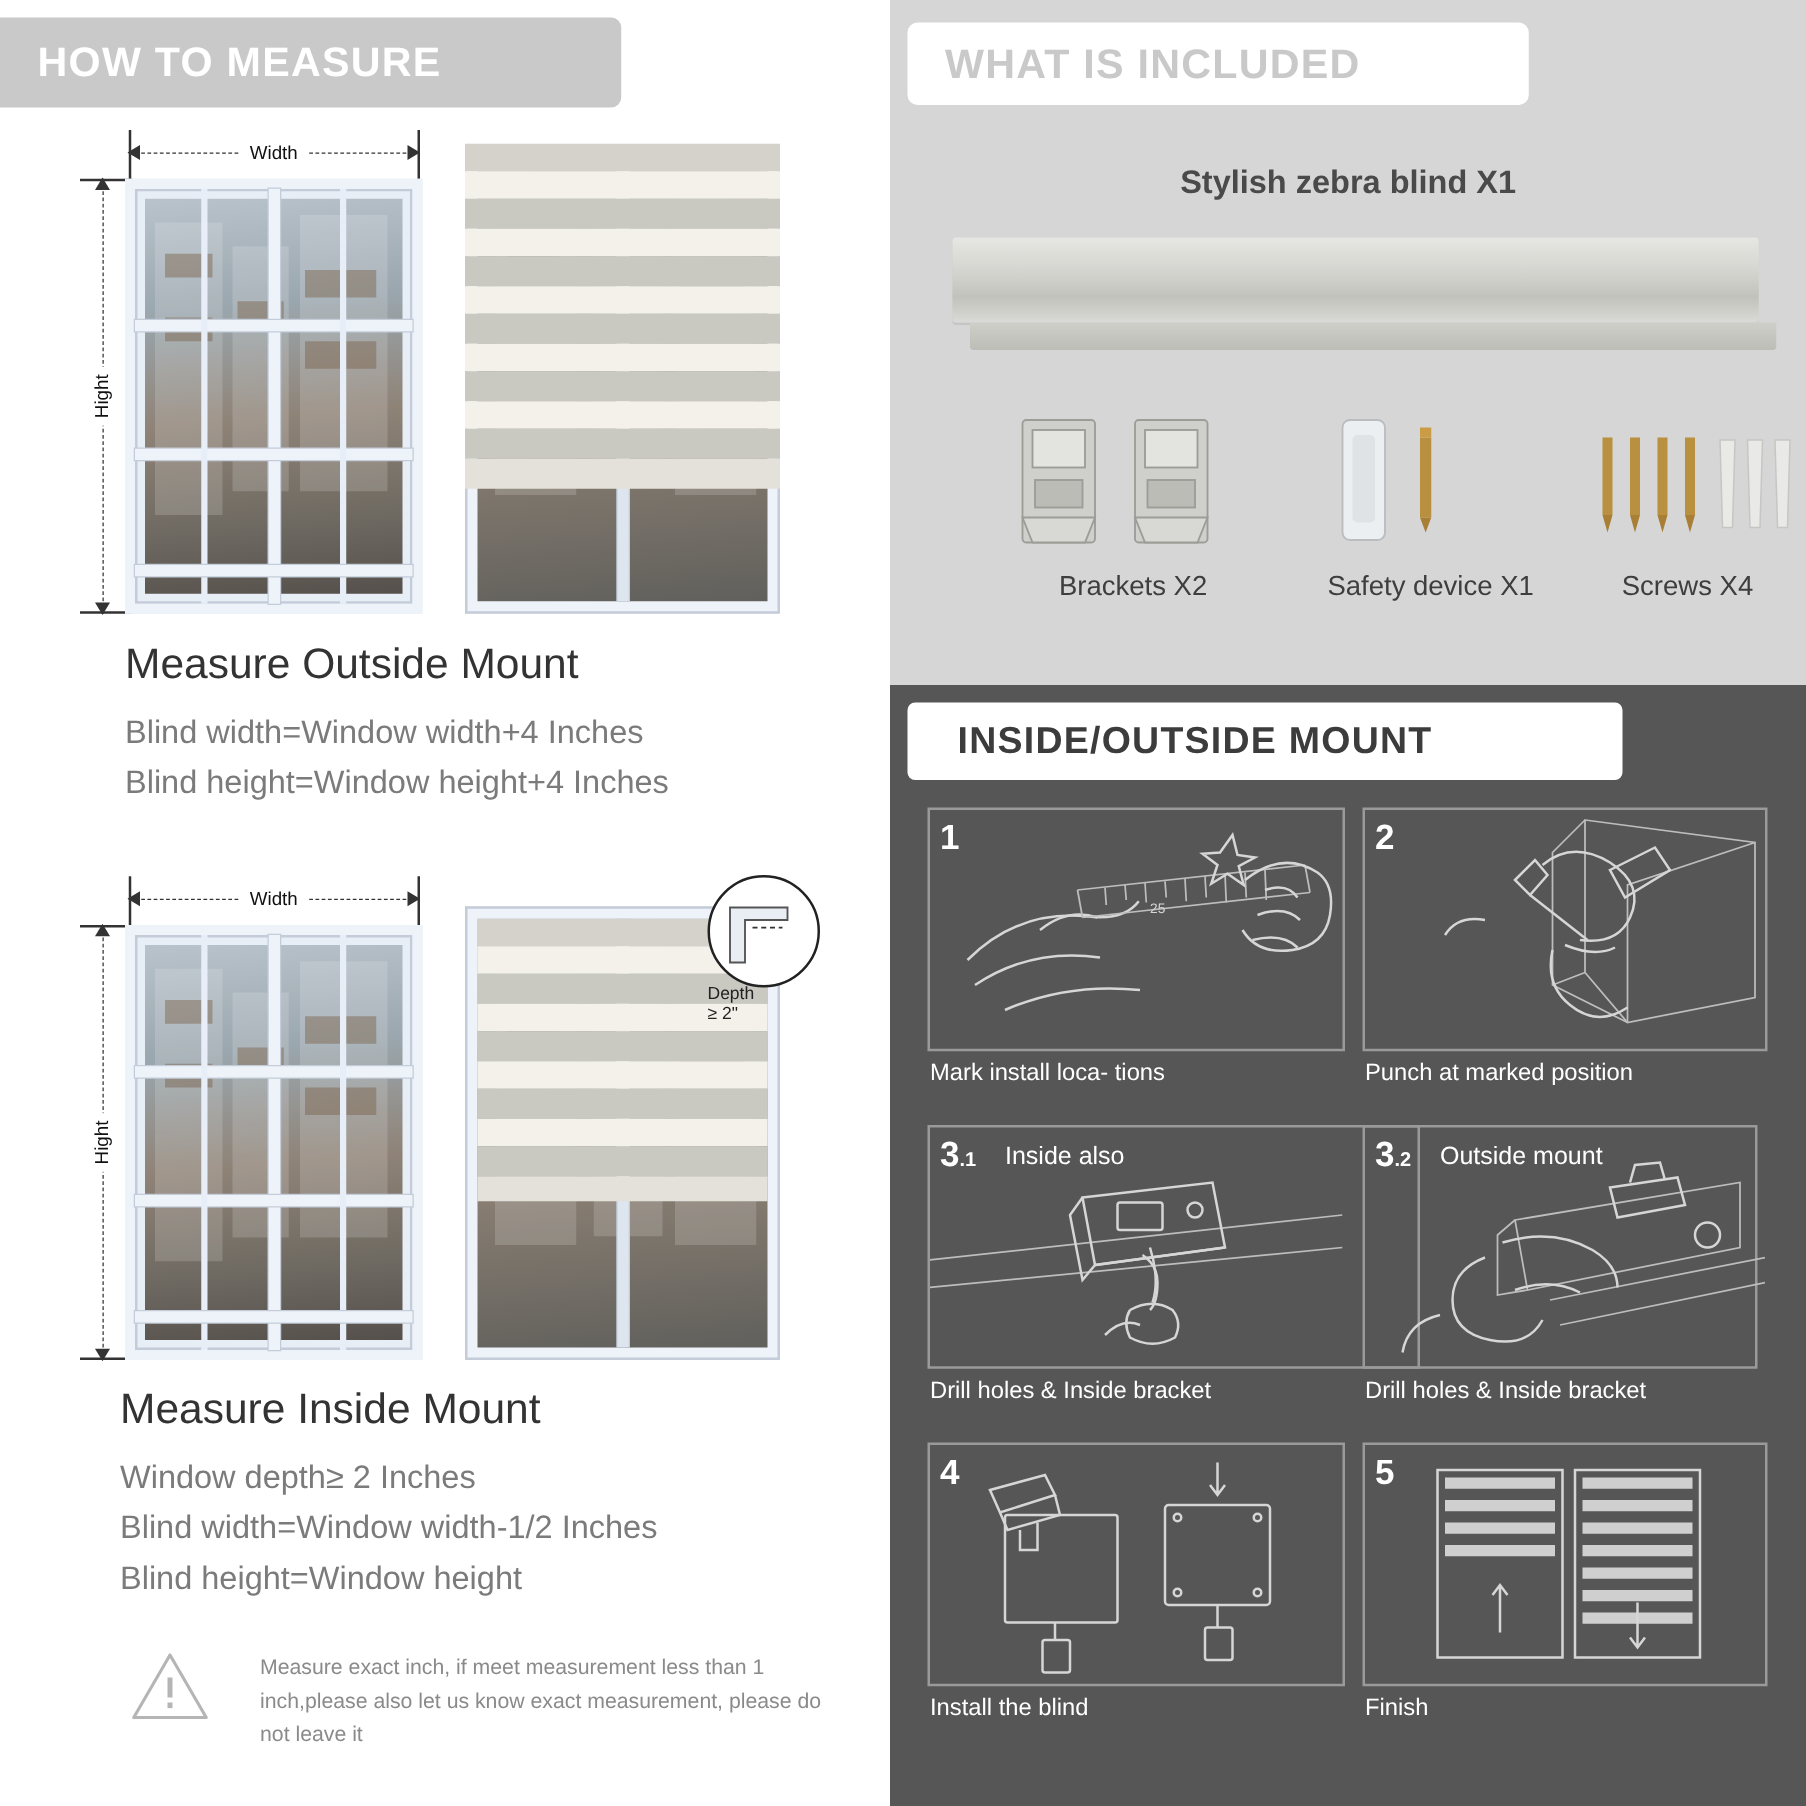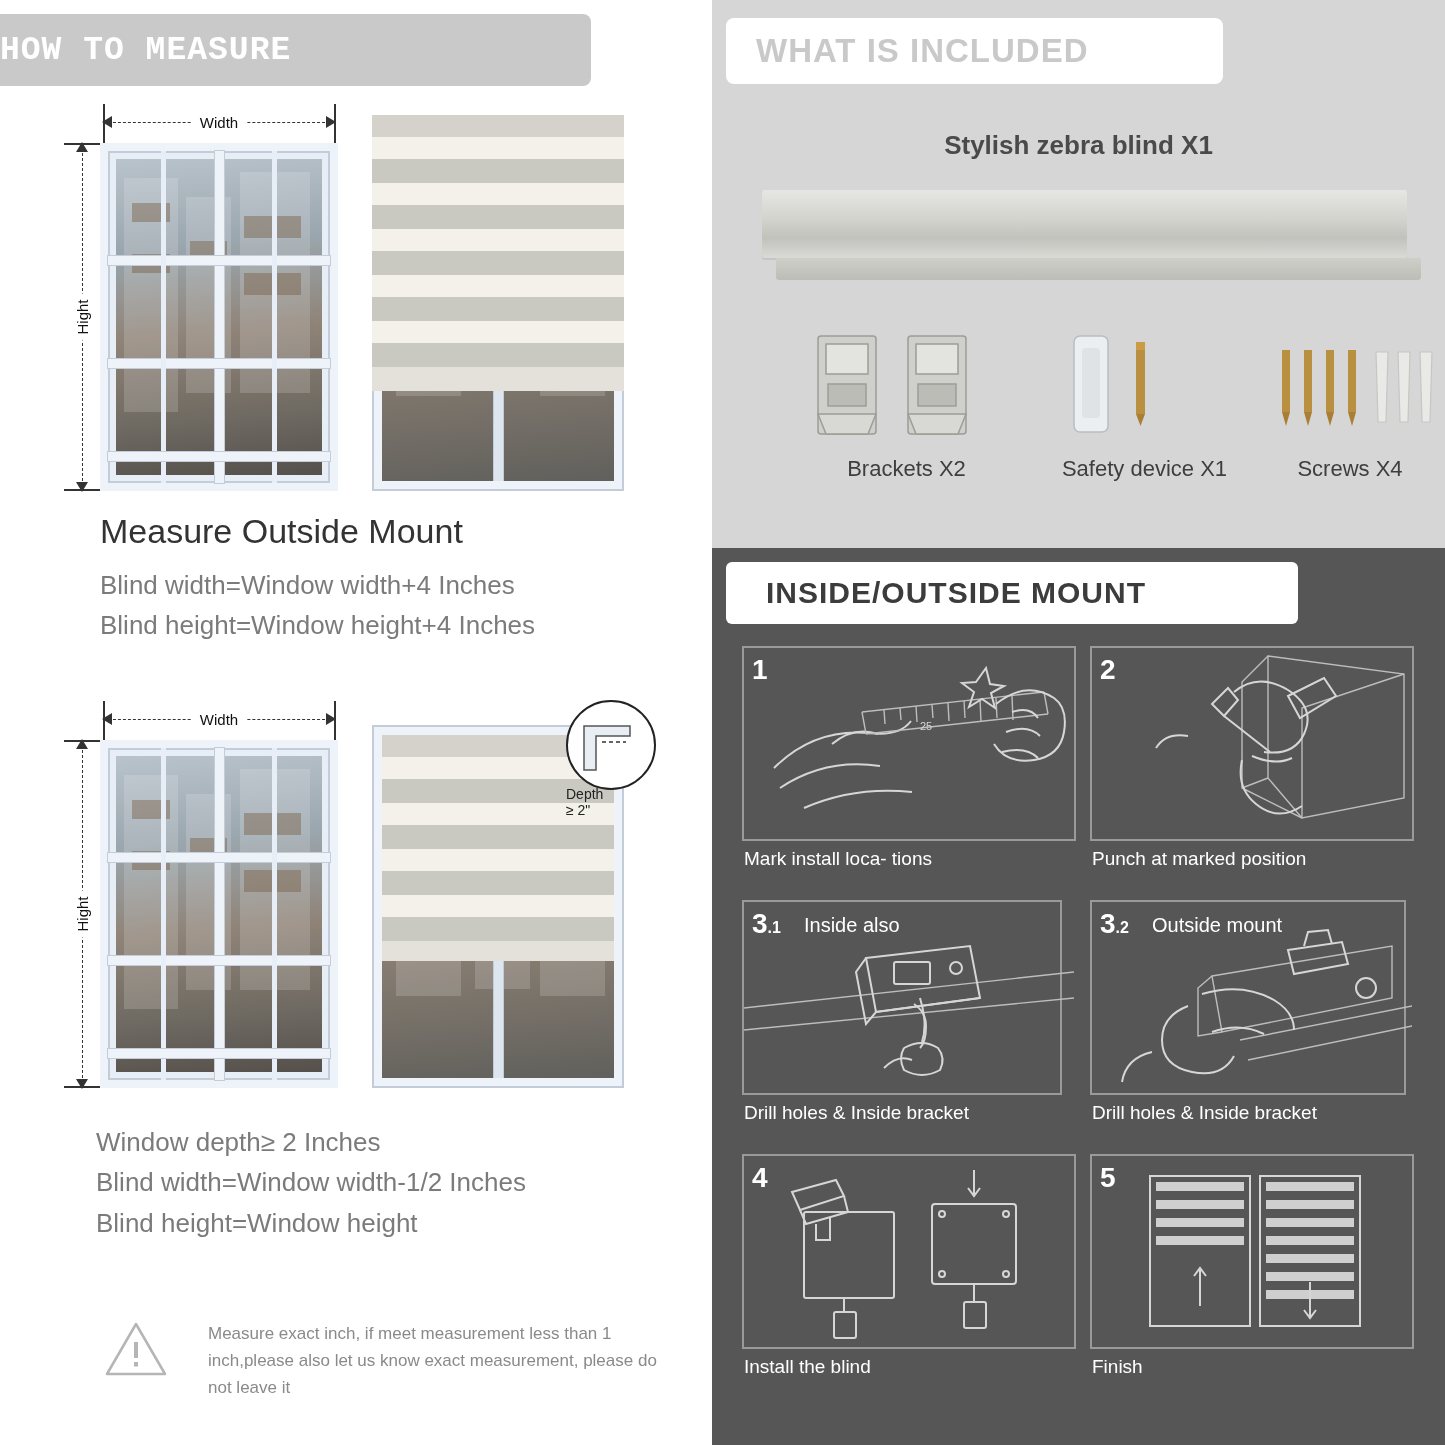--- a/index.html
+++ b/index.html
@@ -18,22 +18,23 @@
 
   .banner {
     position:absolute;
     background:#c9c9c9;
     color:#ffffff;
     display:flex; align-items:center;
     border-radius:0 8px 8px 0;
     letter-spacing:1px;
   }
   .banner.left-banner {
-    left:0; top:14px; width:591px; height:72px;
-    font-size:33px; font-weight:bold;font-family:Liberation Mono, monospace;
+    left:0; top:14px; width:497px; height:72px;
+    padding-left:30px;
+    font-size:33px; font-weight:bold;
   }
 
   .measure-block { position:absolute; }
 
   
   .win-fig { position:absolute; }
 
   .dim-h {
     position:absolute; display:flex; align-items:center; justify-content:center;
   }
@@ -293,20 +294,21 @@
 
       <svg style="position:absolute; left:556px; top:690px; width:110px; height:110px;">
         <circle cx="55" cy="55" r="44" fill="#ffffff" stroke="#222" stroke-width="2"></circle>
         <path d="M28 36 L74 36 L74 46 L40 46 L40 80 L28 80 Z" fill="#e9eef5" stroke="#555" stroke-width="1.5"></path>
         <path d="M46 52 L70 52" stroke="#333" stroke-width="1.4" stroke-dasharray="4 3"></path>
       </svg>
       <div style="position:absolute; left:566px; top:786px; font-size:14px; color:#222;">Depth ≥ 2"</div>
     </div>
 
     <div class="measure-block" style="left:96px; top:1108px; width:620px;">
+      <div class="head-title">Measure Inside Mount</div>
       <div class="sub-line" style="margin-top:14px;">Window depth≥ 2 Inches</div>
       <div class="sub-line">Blind width=Window width-1/2 Inches</div>
       <div class="sub-line">Blind height=Window height</div>
     </div>
 
     <div class="note" style="left:104px; top:1320px; width:560px;gap:40px;">
       <div class="warn-tri">
         <svg width="64" height="58" viewBox="0 0 64 58">
           <path d="M32 4 L61 54 L3 54 Z" fill="none" stroke="#b5b5b5" stroke-width="2.5" stroke-linejoin="round"></path>
           <rect x="30" y="22" width="4" height="16" fill="#b5b5b5"></rect>
@@ -427,21 +429,21 @@
           <path class="sk" d="M132 68 L178 104"></path>
           <path class="sk" d="M142 44 q24 -20 54 -2 q28 18 16 44 q-10 22 -40 18"></path>
           <path class="sk" d="M196 48 L232 30 L244 48 L208 70 Z"></path>
           <path class="sk" d="M150 112 q-6 28 14 44 q22 18 46 2"></path>
           <path class="sk" d="M160 108 q24 10 40 2"></path>
           <path class="sk" d="M96 88 q-22 -4 -32 12"></path>
         </svg>
         <div class="step-cap" style="left:0; top:200px;">Punch at  marked position</div>
       </div>
 
-      <div class="step" style="left:30px; top:352px; width:320px; height:195px;">
+      <div class="step" style="left:30px; top:352px; width:394px; height:195px;">
         <div class="num"><span>3</span><span class="sub">.1</span></div>
         <div class="inline-title">Inside also</div>
         <svg width="330" height="191" viewBox="0 0 330 191">
           <path class="sk-thin" d="M0 106 L330 70"></path>
           <path class="sk-thin" d="M0 128 L330 96"></path>
           <path class="sk" d="M122 56 L226 44 L236 96 L132 110 Z"></path>
           <path class="sk" d="M122 56 L112 70 L122 122 L132 110"></path>
           <path class="sk" d="M132 110 L236 96"></path>
           <rect class="sk" x="150" y="60" width="36" height="22" rx="2"></rect>
           <circle class="sk" cx="212" cy="66" r="6"></circle>

